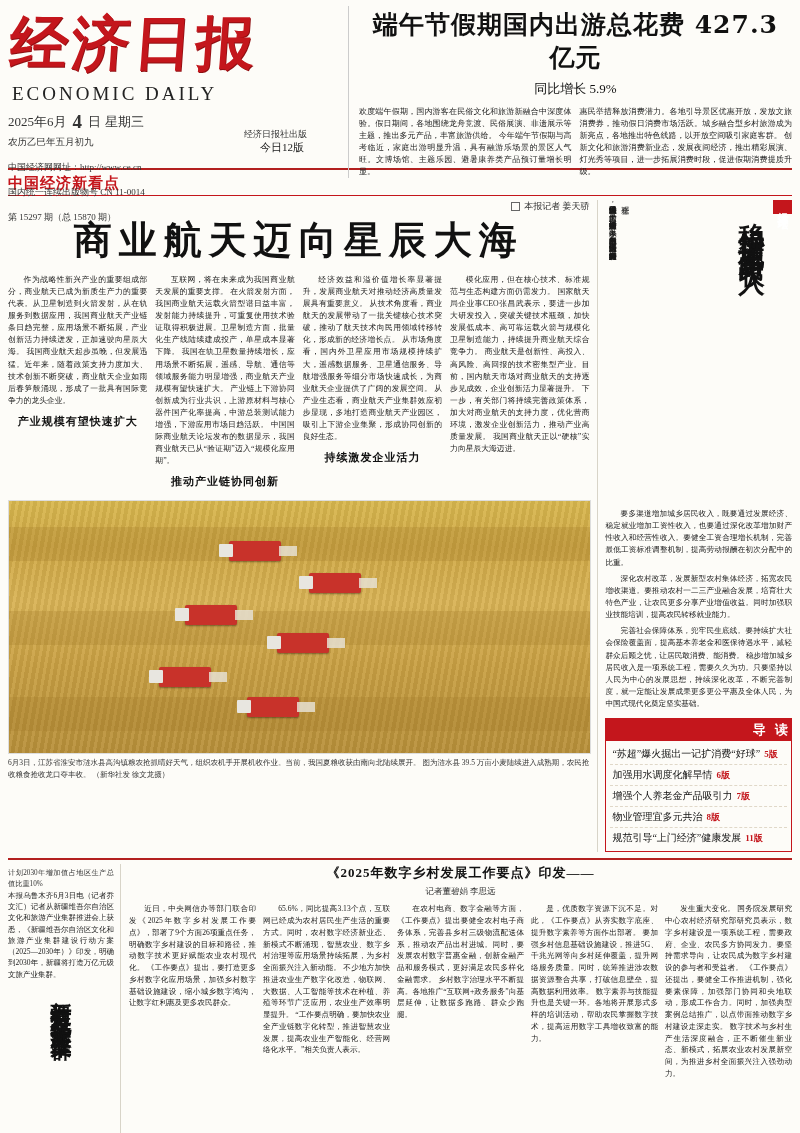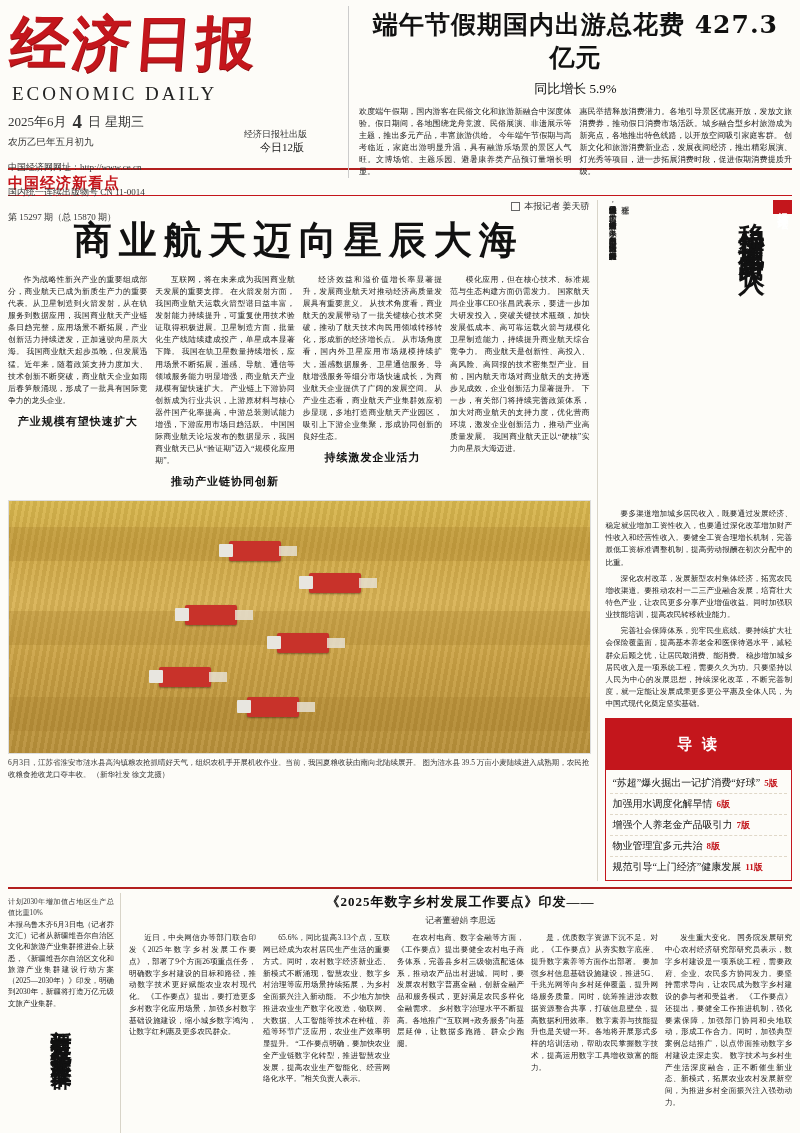--- a/index.html
+++ b/index.html
@@ -83,21 +83,21 @@
   .photo .field{position:absolute;left:0;right:0;top:0;bottom:0;
      background:repeating-linear-gradient(100deg, rgba(255,255,255,.06) 0 3px, rgba(0,0,0,.05) 3px 7px);}
   .photo .strip{position:absolute;left:0;right:0;height:34px;background:rgba(160,120,40,.25);}
   .harv{position:absolute;width:52px;height:20px;background:#c8322a;border-radius:2px;box-shadow:0 1px 2px rgba(0,0,0,.4);}
   .harv:after{content:"";position:absolute;left:-10px;top:3px;width:14px;height:13px;background:#e8e6e0;border-radius:1px;}
   .harv:before{content:"";position:absolute;right:-16px;top:5px;width:18px;height:10px;background:rgba(230,225,210,.85);}
   .photo-cap{font-size:7.5px;line-height:1.5;color:#333;margin-top:3px;}
 
   
   .guide{border:1px solid #c4161c;margin-top:8px;}
-  .guide-h{background:#c4161c;color:#fff;text-align:center;font-size:15px;font-weight:bold;letter-spacing:3px;padding:16px 0;}
+  .guide-h{background:#c4161c;color:#fff;text-align:right;font-size:13px;font-weight:bold;letter-spacing:3px;padding:2px 0;}
   .guide ul{list-style:none;margin:0;padding:3px 4px;}
   .guide li{display:flex;justify-content:flex-start;align-items:baseline;font-size:10px;padding:3px 2px;border-bottom:1px dashed #e0d8c8;}
   .guide li:last-child{border-bottom:none;}
   .guide .pg{color:#c4161c;font-weight:bold;font-size:9px;margin-left:4px;white-space:nowrap;}
 
   
   .bottom{display:flex;margin-top:6px;border-top:2px solid #b3201f;padding-top:4px;}
   .bl{width:106px;padding-right:6px;border-right:1px solid #d8d4c8;}
   .bl-pre{font-size:7.5px;line-height:1.5;color:#222;text-align:justify;}
   .bl-title{

